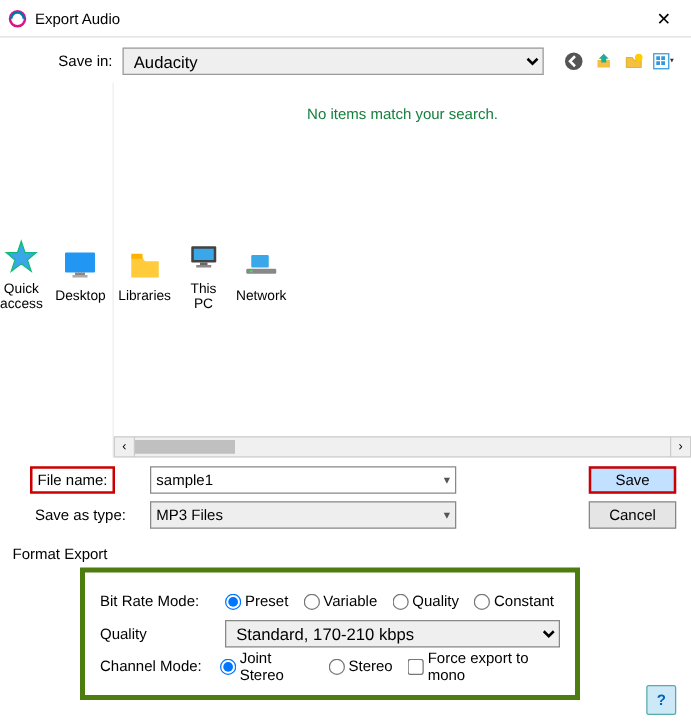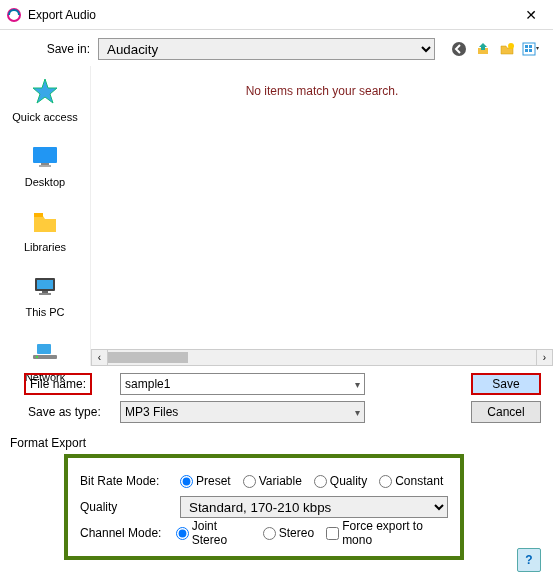--- a/index.html
+++ b/index.html
@@ -9,32 +9,32 @@
 .titlebar .title { flex: 1; font-size: 12px; }
 .titlebar .close { width: 44px; height: 30px; display: flex; align-items: center; justify-content: center; font-size: 14px; cursor: pointer; }
 
 .save-in-row { display: flex; align-items: center; padding: 8px 12px 6px 12px; gap: 8px; }
 .save-in-row .lbl { width: 78px; text-align: right; }
 .save-in-row select { flex: 1; height: 22px; border: 1px solid #999; padding: 0 4px; }
 .save-in-row .nav-icons { display: flex; gap: 4px; margin-left: 6px; }
 .save-in-row .nav-icons .nb { width: 20px; height: 20px; display: flex; align-items: center; justify-content: center; cursor: pointer; }
 
 .main-area { display: flex; height: 300px; }
-.places { width: 90px; display: flex; flex-direction: column; align-items: center; padding-top: 6px; gap: 10px; }
+.places { width: 90px; display: flex; flex-direction: row; align-items: center; padding-top: 6px; gap: 10px; }
 .place { display: flex; flex-direction: column; align-items: center; gap: 3px; cursor: pointer; width: 100%; padding: 4px 0; }
 .place .ic { width: 32px; height: 32px; display: flex; align-items: center; justify-content: center; }
 .place .pl-label { font-size: 11px; text-align: center; }
 
 .file-list { flex: 1; display: flex; flex-direction: column; border-left: 1px solid #eee; position: relative; }
 .col-headers { display: flex; border-bottom: 1px solid #ddd; height: 24px; align-items: center; font-size: 12px; }
 .col-name { width: 265px; padding-left: 10px; position: relative; }
 .col-name .sort { position: absolute; right: 110px; top: -2px; font-size: 10px; color: #777; }
 .col-date { width: 130px; }
 .col-type { flex: 1; }
-.empty-msg { text-align: center; padding-top: 18px; font-size: 12px; color: #7f1d1d; }
+.empty-msg { text-align: center; padding-top: 18px; font-size: 12px; color: #15803d; }
 .hscroll { position: absolute; bottom: 0; left: 0; right: 0; height: 17px; display: flex; align-items: center; }
 .hscroll .arrow-l, .hscroll .arrow-r { width: 17px; height: 17px; background: #f0f0f0; border: 1px solid #ccc; display: flex; align-items: center; justify-content: center; font-size: 10px; cursor: pointer; }
 .hscroll .track { flex: 1; height: 17px; background: #f0f0f0; border-top: 1px solid #ccc; border-bottom: 1px solid #ccc; position: relative; }
 .hscroll .thumb { position: absolute; left: 0; top: 2px; width: 80px; height: 11px; background: #c0c0c0; }
 
 .filename-area { padding: 4px 12px 0 12px; }
 .fn-row { display: flex; align-items: center; height: 28px; gap: 8px; }
 .fn-row .lbl { width: 100px; text-align: left; padding-left: 16px; }
 .fn-row .lbl.hl { border: 2px solid #c00; padding: 2px 4px; width: auto; margin-left: 12px; margin-right: 20px; }
 .fn-row .combo { flex: 1; height: 22px; border: 1px solid #888; padding: 0 4px; display: flex; align-items: center; position: relative; max-width: 245px; }

